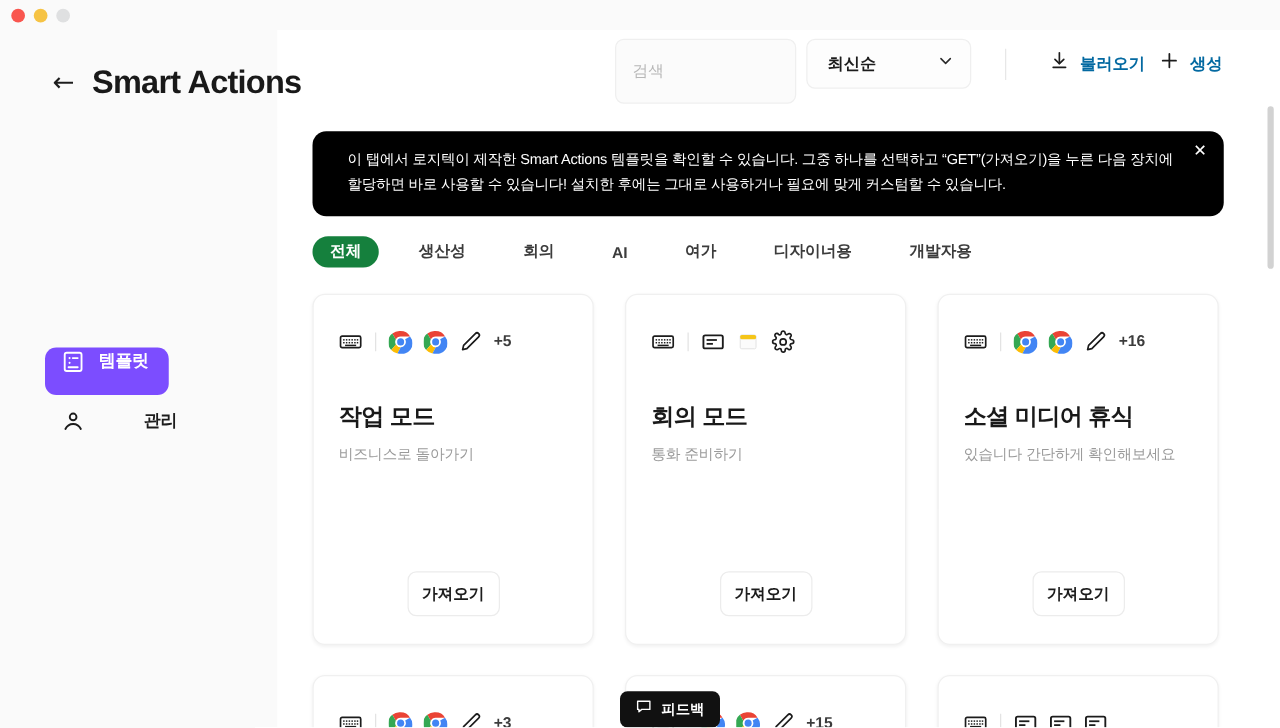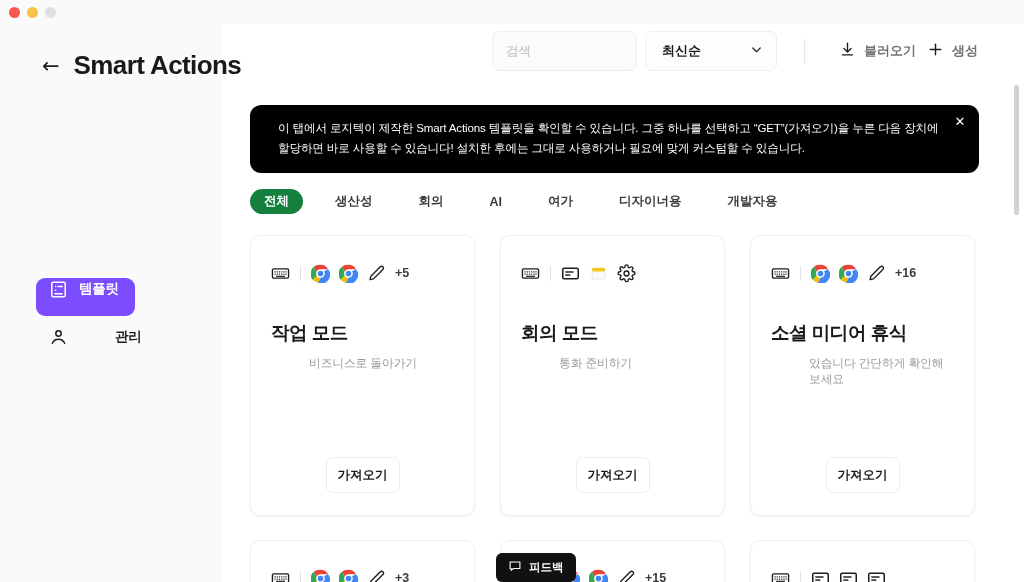--- a/index.html
+++ b/index.html
@@ -72,21 +72,21 @@
     cursor: pointer; font-family: "DejaVu Sans", sans-serif;
     margin-top: 2px;
   }
   .page-title {
     font-size: 26px; font-weight: 700; color: #191919;
     letter-spacing: -0.6px;
   }
 
   .search-box {
     position: absolute; left: 270px; top: 7px;
-    width: 145px; height: 40px;
+    width: 145px; height: 52px;
     background: #fbfbfb;
     border: 1px solid #efefef;
     border-radius: 7px;
     display: flex; align-items: center;
     padding: 0 11px 0 13px;
   }
   .search-input {
     flex: 1 1 auto; border: none; outline: none; background: transparent;
     font-size: 12.5px; color: #1c1c1c;
     font-family: "Liberation Sans", sans-serif;
@@ -110,21 +110,21 @@
     width: 1px; height: 25px; background: #e7e7e7;
   }
 
   .hdr-action {
     position: absolute; top: 7px; height: 40px;
     display: flex; align-items: center; gap: 8px;
     cursor: pointer;
   }
   .hdr-action.import { left: 617px; }
   .hdr-action.create { left: 705px; }
-  .hdr-action-label { font-size: 13px; font-weight: 700; color: #737373; }
+  .hdr-action-label { font-size: 13px; font-weight: 700; color: #0369a1; }
 
   
   .content {
     position: absolute; top: 102px; left: 222px;
     width: 802px; height: 480px;
     background: #ffffff;
     overflow: hidden;
   }
 
   
@@ -197,21 +197,20 @@
   }
   .card-title {
     margin-top: 36px;
     font-size: 18.5px; font-weight: 700; color: #191919;
     letter-spacing: -0.45px;
   }
   .card-sub {
     margin-top: 11px;
     font-size: 11.8px; color: #9a9a9a;
     letter-spacing: -0.15px;
-    margin-left: 38px;
   }
   .card-btn {
     position: absolute; left: 50%; transform: translateX(-50%);
     bottom: 22px;
     width: 74px; height: 36px;
     border: 1px solid #ececec;
     border-radius: 7px;
     background: #ffffff;
     display: flex; align-items: center; justify-content: center;
     font-size: 12.5px; font-weight: 700; color: #1c1c1c;

